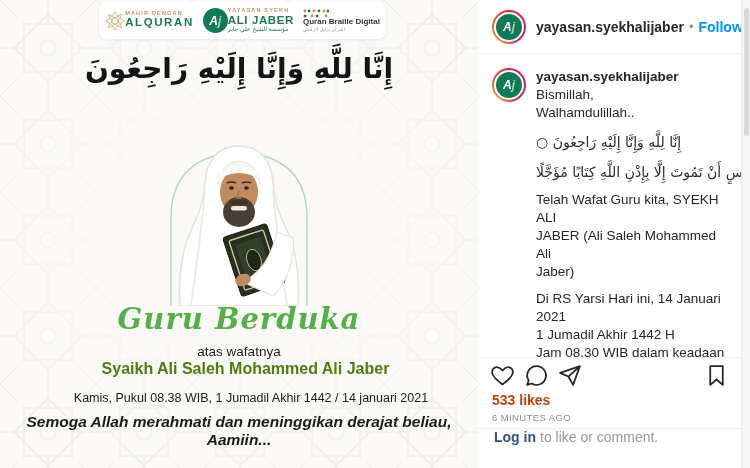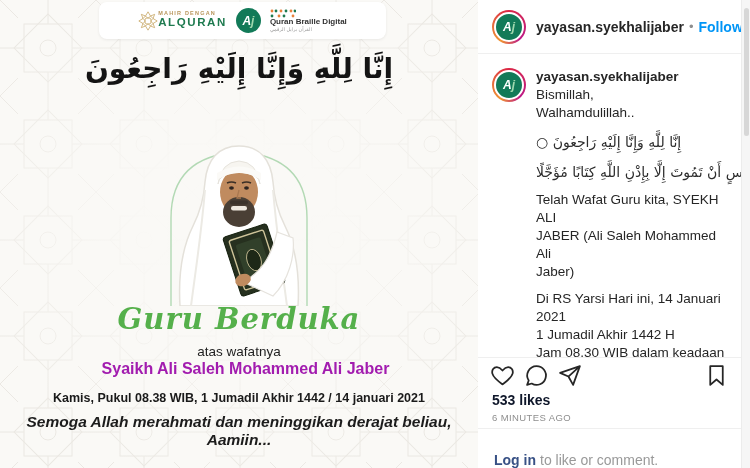--- a/index.html
+++ b/index.html
@@ -37,25 +37,25 @@
   .translit { position:absolute; left:0; top:124px; width:478px; text-align:center;
               font-size:13px; font-weight:bold; font-style:italic; color:#5cb86a; }
   .portrait-wrap { position:absolute; left:157px; top:140px; width:164px; height:166px; }
 
   .grief-title { position:absolute; left:0; top:302px; width:478px; text-align:center;
                  font-family:"DejaVu Serif",serif; font-style:italic; font-weight:bold;
                  font-size:29px; color:#55b04b; letter-spacing:1px; }
   .atas { position:absolute; left:0; top:344px; width:478px; text-align:center;
           font-size:13.5px; font-weight:normal; color:#1e1e1e; }
   .deceased-name { position:absolute; left:0; top:360px; width:478px; text-align:center;
-                   font-size:16px; font-weight:bold; color:#a21caf;padding-left:13px; }
+                   font-size:16px; font-weight:bold; color:#4d7c0f;padding-left:13px; }
   .deceased-role { position:absolute; left:0; top:378px; width:478px; text-align:center;
                    font-size:10.5px; font-weight:bold; color:#2f9e44; }
-  .datetime-line { position:absolute; left:0; top:391px; width:478px; text-align:center;
-                   font-size:12.5px; font-weight:bold; color:#1a1a1a; }
+  .datetime-line { position:absolute; left:12px; top:391px; width:478px; text-align:center;
+                   font-size:12.5px; font-weight:normal; color:#1a1a1a; }
   .dua-line { position:absolute; left:0; top:413px; width:478px; text-align:center;
               font-size:15.5px; font-weight:bold; font-style:italic; color:#1c1c1c; }
 
   
   .panel { position:absolute; left:478px; top:0; width:263px; height:468px; background:#fff; }
   .panel-header { position:absolute; left:0; top:0; width:263px; height:54px;
                   border-bottom:1px solid #efefef; display:flex; align-items:center; padding:0 14px; }
   .avatar-ring { width:34px; height:34px; border-radius:50%; padding:2px; flex:none;
                  background:conic-gradient(from 210deg,#f09433,#e6683c,#dc2743,#cc2366,#bc1888,#f09433); }
   .avatar-inner { width:100%; height:100%; border-radius:50%; background:#127a58;
@@ -74,26 +74,26 @@
   .caption-user { font-weight:bold; }
   .caption-ar { font-family:"DejaVu Sans",sans-serif; font-size:14px; line-height:22px;
                 margin-bottom:8px; white-space:nowrap; color:#2d2d2d; }
 
   .action-bar { position:absolute; left:0; top:357px; width:263px; height:36px;
                 border-top:1px solid #efefef; display:flex; align-items:center; padding:0 12px; gap:9px; }
   .act-icon { width:25px; height:25px; flex:none; cursor:pointer; }
   .act-icon svg { width:25px; height:25px; stroke:#262626; fill:none; stroke-width:1.7;
                   stroke-linejoin:round; stroke-linecap:round; }
   .act-spacer { flex:1; }
-  .likes-row { position:absolute; left:14px; top:392px; font-size:14px; font-weight:bold; color:#0f172a; }
+  .likes-row { position:absolute; left:14px; top:392px; font-size:14px; font-weight:bold; color:#c2410c; }
   .time-row { position:absolute; left:14px; top:412px; font-size:9.5px; letter-spacing:.4px;
               color:#8e8e8e; }
   .footer-divider { position:absolute; left:0; top:428px; width:263px; border-top:1px solid #efefef; }
   .login-row { position:absolute; left:0; top:429px; width:263px; height:39px;
-               display:flex; align-items:flex-end; padding:0 16px; font-size:14px; color:#999; }
+               display:flex; align-items:flex-start; padding:0 16px; font-size:14px; color:#999; }
   .login-link { color:#385185; font-weight:bold; margin-right:4px; }
 
   .scrollbar { position:absolute; right:0; top:0; width:9px; height:468px;
                background:#f6f6f6; border-left:1px solid #ececec; }
   .scroll-thumb { position:absolute; left:2px; top:8px; width:5px; height:128px;
                   border-radius:3px; background:#d7d7d7; }
 </style>
 </head>
 <body>
 
@@ -129,20 +129,25 @@
         <div class="badge-col">
           <span class="badge-top">MAHIR DENGAN</span>
           <span class="badge-main">ALQURAN</span>
         </div>
       </div>
       <div class="badge">
         <div class="aj-circle">
             <span>A</span>
             <span class="j">j</span>
           </div>
+        <div class="badge-col">
+          <span class="badge-top">YAYASAN SYEKH</span>
+          <span class="badge-main tight">ALI JABER</span>
+          <span class="badge-ar">مؤسسة الشيخ علي جابر</span>
+        </div>
       </div>
       <div class="badge">
         <div class="badge-col">
           <svg width="26" height="9" viewBox="0 0 26 9">
             <g>
               <circle cx="2" cy="2" r="1.4" fill="#e8803a"></circle>
                 <circle cx="6" cy="2" r="1.4" fill="#1e7a4f"></circle>
               <circle cx="11" cy="2" r="1.4" fill="#e8803a"></circle>
                 <circle cx="16" cy="2" r="1.4" fill="#1e7a4f"></circle>
               <circle cx="21" cy="2" r="1.4" fill="#e8803a"></circle>

